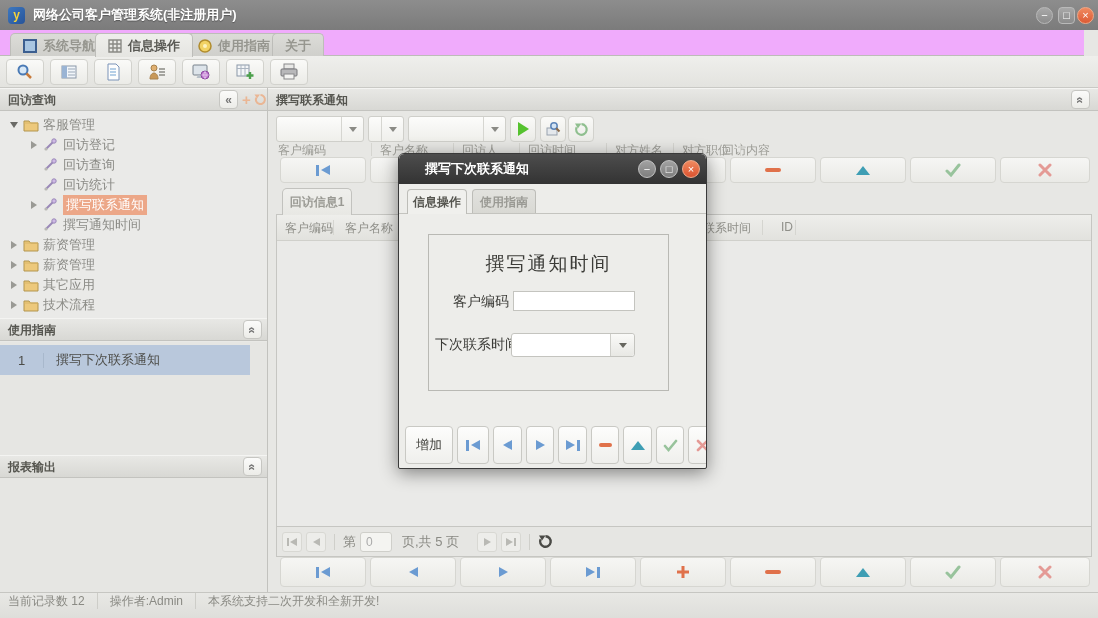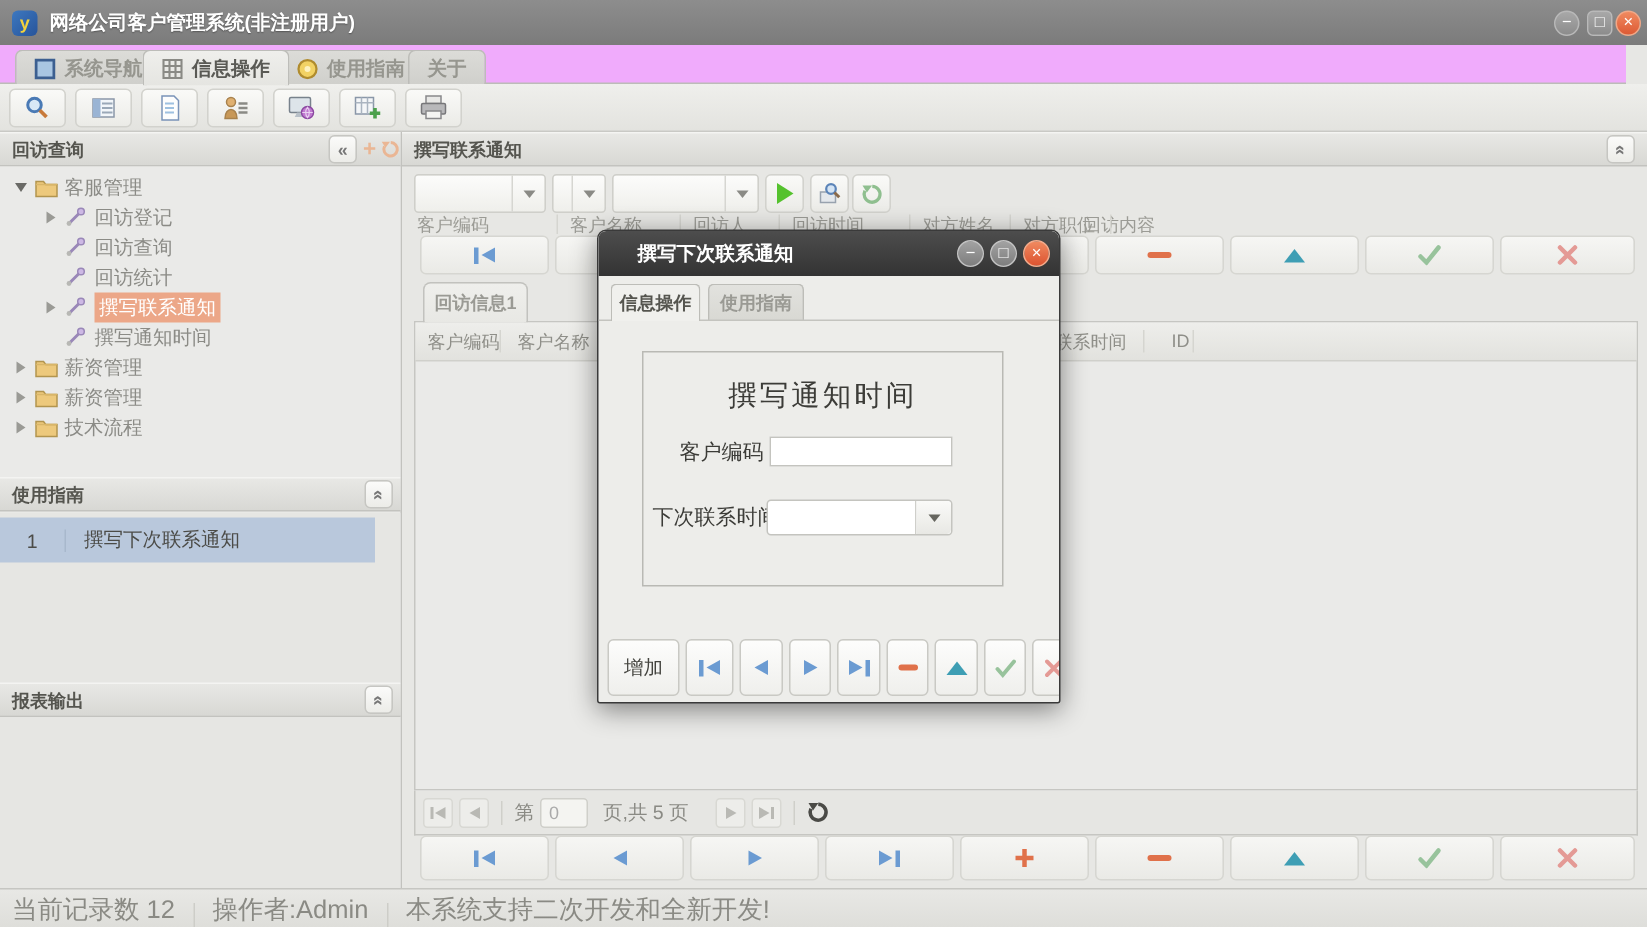--- a/index.html
+++ b/index.html
@@ -115,21 +115,21 @@
   .pgbtn { width:20px; height:20px; border:1px solid #d8d8d3; border-radius:3px; background:#ededea;
     display:flex; align-items:center; justify-content:center; gap:1px; }
   .tr-l.dis { border-right-color:#b9b9b4; } .tr-r.dis { border-left-color:#b9b9b4; }
   .vbar.dis { background:#b9b9b4; }
   .pg-sep { width:1px; height:16px; background:#cfcfca; margin:0 4px; }
   #page-input { width:32px; height:20px; border:1px solid #cfcfca; border-radius:3px; background:#f4f4f1;
     color:#aaa; text-align:left; padding-left:5px; font-size:12px; }
 
   
   #statusbar { left:0; top:592px; width:1098px; height:26px; background:linear-gradient(#e8e8e5,#dededa);
-    border-top:1px solid #c6c6c2; display:flex; align-items:flex-end; color:#8a8a84; font-size:17px; }
+    border-top:1px solid #c6c6c2; display:flex; align-items:flex-start; color:#8a8a84; font-size:12px; }
   .st-sep { width:1px; height:16px; background:#cdcdc8; margin:0 12px; }
 
   
   #dialog { left:398px; top:153px; width:309px; height:316px; z-index:10;
     border:1px solid #3a3a3a; border-radius:6px 6px 2px 2px; background:#ededea; overflow:hidden;
     box-shadow:0 4px 18px rgba(0,0,0,.45); }
   #dlg-title { height:30px; background:linear-gradient(#4d4d4d,#333); border-radius:5px 5px 0 0;
     display:flex; align-items:center; color:#fff; font-weight:bold; padding-left:26px; }
   .dctl { position:absolute; top:6px; width:18px; height:18px; border-radius:50%;
     border:1px solid #c2c2c2; background:linear-gradient(#a2a2a2,#7e7e7e); color:#fff;
@@ -364,20 +364,32 @@
       <div class="tree-row lvl0">
         <span class="exp">
             <span class="exp-closed"></span>
           </span>
         <span class="ticon">
             <svg width="16" height="14">
               <path d="M1 3h5l1.5 2H15v8H1z" fill="#edc97c" stroke="#b2954e"></path>
               <path d="M1 5h14" stroke="#d9b668"></path>
             </svg>
           </span>
+        <span class="tree-label">其它应用</span>
+      </div>
+      <div class="tree-row lvl0">
+        <span class="exp">
+            <span class="exp-closed"></span>
+          </span>
+        <span class="ticon">
+            <svg width="16" height="14">
+              <path d="M1 3h5l1.5 2H15v8H1z" fill="#edc97c" stroke="#b2954e"></path>
+              <path d="M1 5h14" stroke="#d9b668"></path>
+            </svg>
+          </span>
         <span class="tree-label">技术流程</span>
       </div>
     </div>
   </div>
 
   <div id="info-window-head" class="phead abs">
     <span>使用指南</span>
   </div>
   <div class="collapse-btn" style="left:243px; top:320px;">
       <span class="chev-up">«</span>

